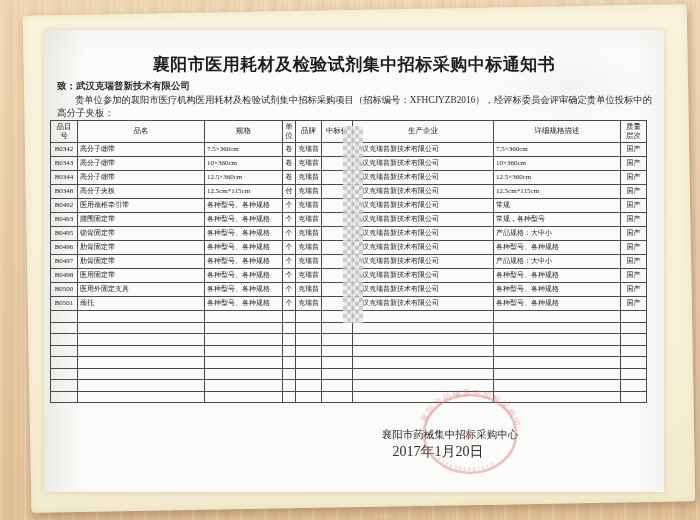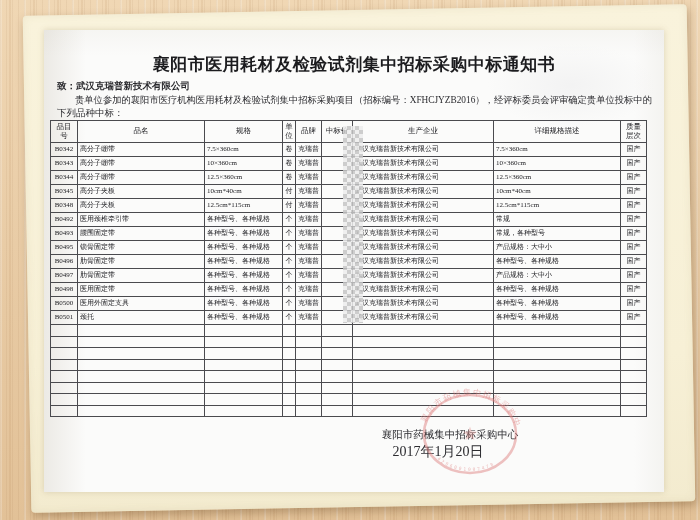--- a/index.html
+++ b/index.html
@@ -83,21 +83,21 @@
 
 <div class="wood"></div>
 <div class="cream-sheet"></div>
 
 <div class="page">
 
   <div class="doc-title">襄阳市医用耗材及检验试剂集中招标采购中标通知书</div>
 
   <div class="line addressee">致：武汉克瑞普新技术有限公司</div>
   <div class="line body1">贵单位参加的襄阳市医疗机构医用耗材及检验试剂集中招标采购项目（招标编号：XFHCJYZB2016），经评标委员会评审确定贵单位投标中的</div>
-  <div class="line body2">下列品种中标：</div>
+  <div class="line body2">高分子夹板：</div>
 
   <table class="bid">
     <colgroup>
         <col style="width: 27px;">
         <col style="width: 127px;">
         <col style="width: 78px;">
         <col style="width: 13px;">
         <col style="width: 26px;">
         <col style="width: 31px;">
         <col style="width: 141px;">
@@ -145,31 +145,20 @@
           <td class="c-1">高分子绷带</td>
           <td class="c-2">12.5×360cm</td>
           <td class="c-3">卷</td>
           <td class="c-4">克瑞普</td>
           <td class="c-5"></td>
           <td class="c-6">武汉克瑞普新技术有限公司</td>
           <td class="c-7">12.5×360cm</td>
           <td class="c-8">国产</td>
         </tr>
         <tr class="data-row">
-          <td class="c-0">B0345</td>
-          <td class="c-1">高分子夹板</td>
-          <td class="c-2">10cm*40cm</td>
-          <td class="c-3">付</td>
-          <td class="c-4">克瑞普</td>
-          <td class="c-5"></td>
-          <td class="c-6">武汉克瑞普新技术有限公司</td>
-          <td class="c-7">10cm*40cm</td>
-          <td class="c-8">国产</td>
-        </tr>
-        <tr class="data-row">
           <td class="c-0">B0348</td>
           <td class="c-1">高分子夹板</td>
           <td class="c-2">12.5cm*115cm</td>
           <td class="c-3">付</td>
           <td class="c-4">克瑞普</td>
           <td class="c-5"></td>
           <td class="c-6">武汉克瑞普新技术有限公司</td>
           <td class="c-7">12.5cm*115cm</td>
           <td class="c-8">国产</td>
         </tr>

